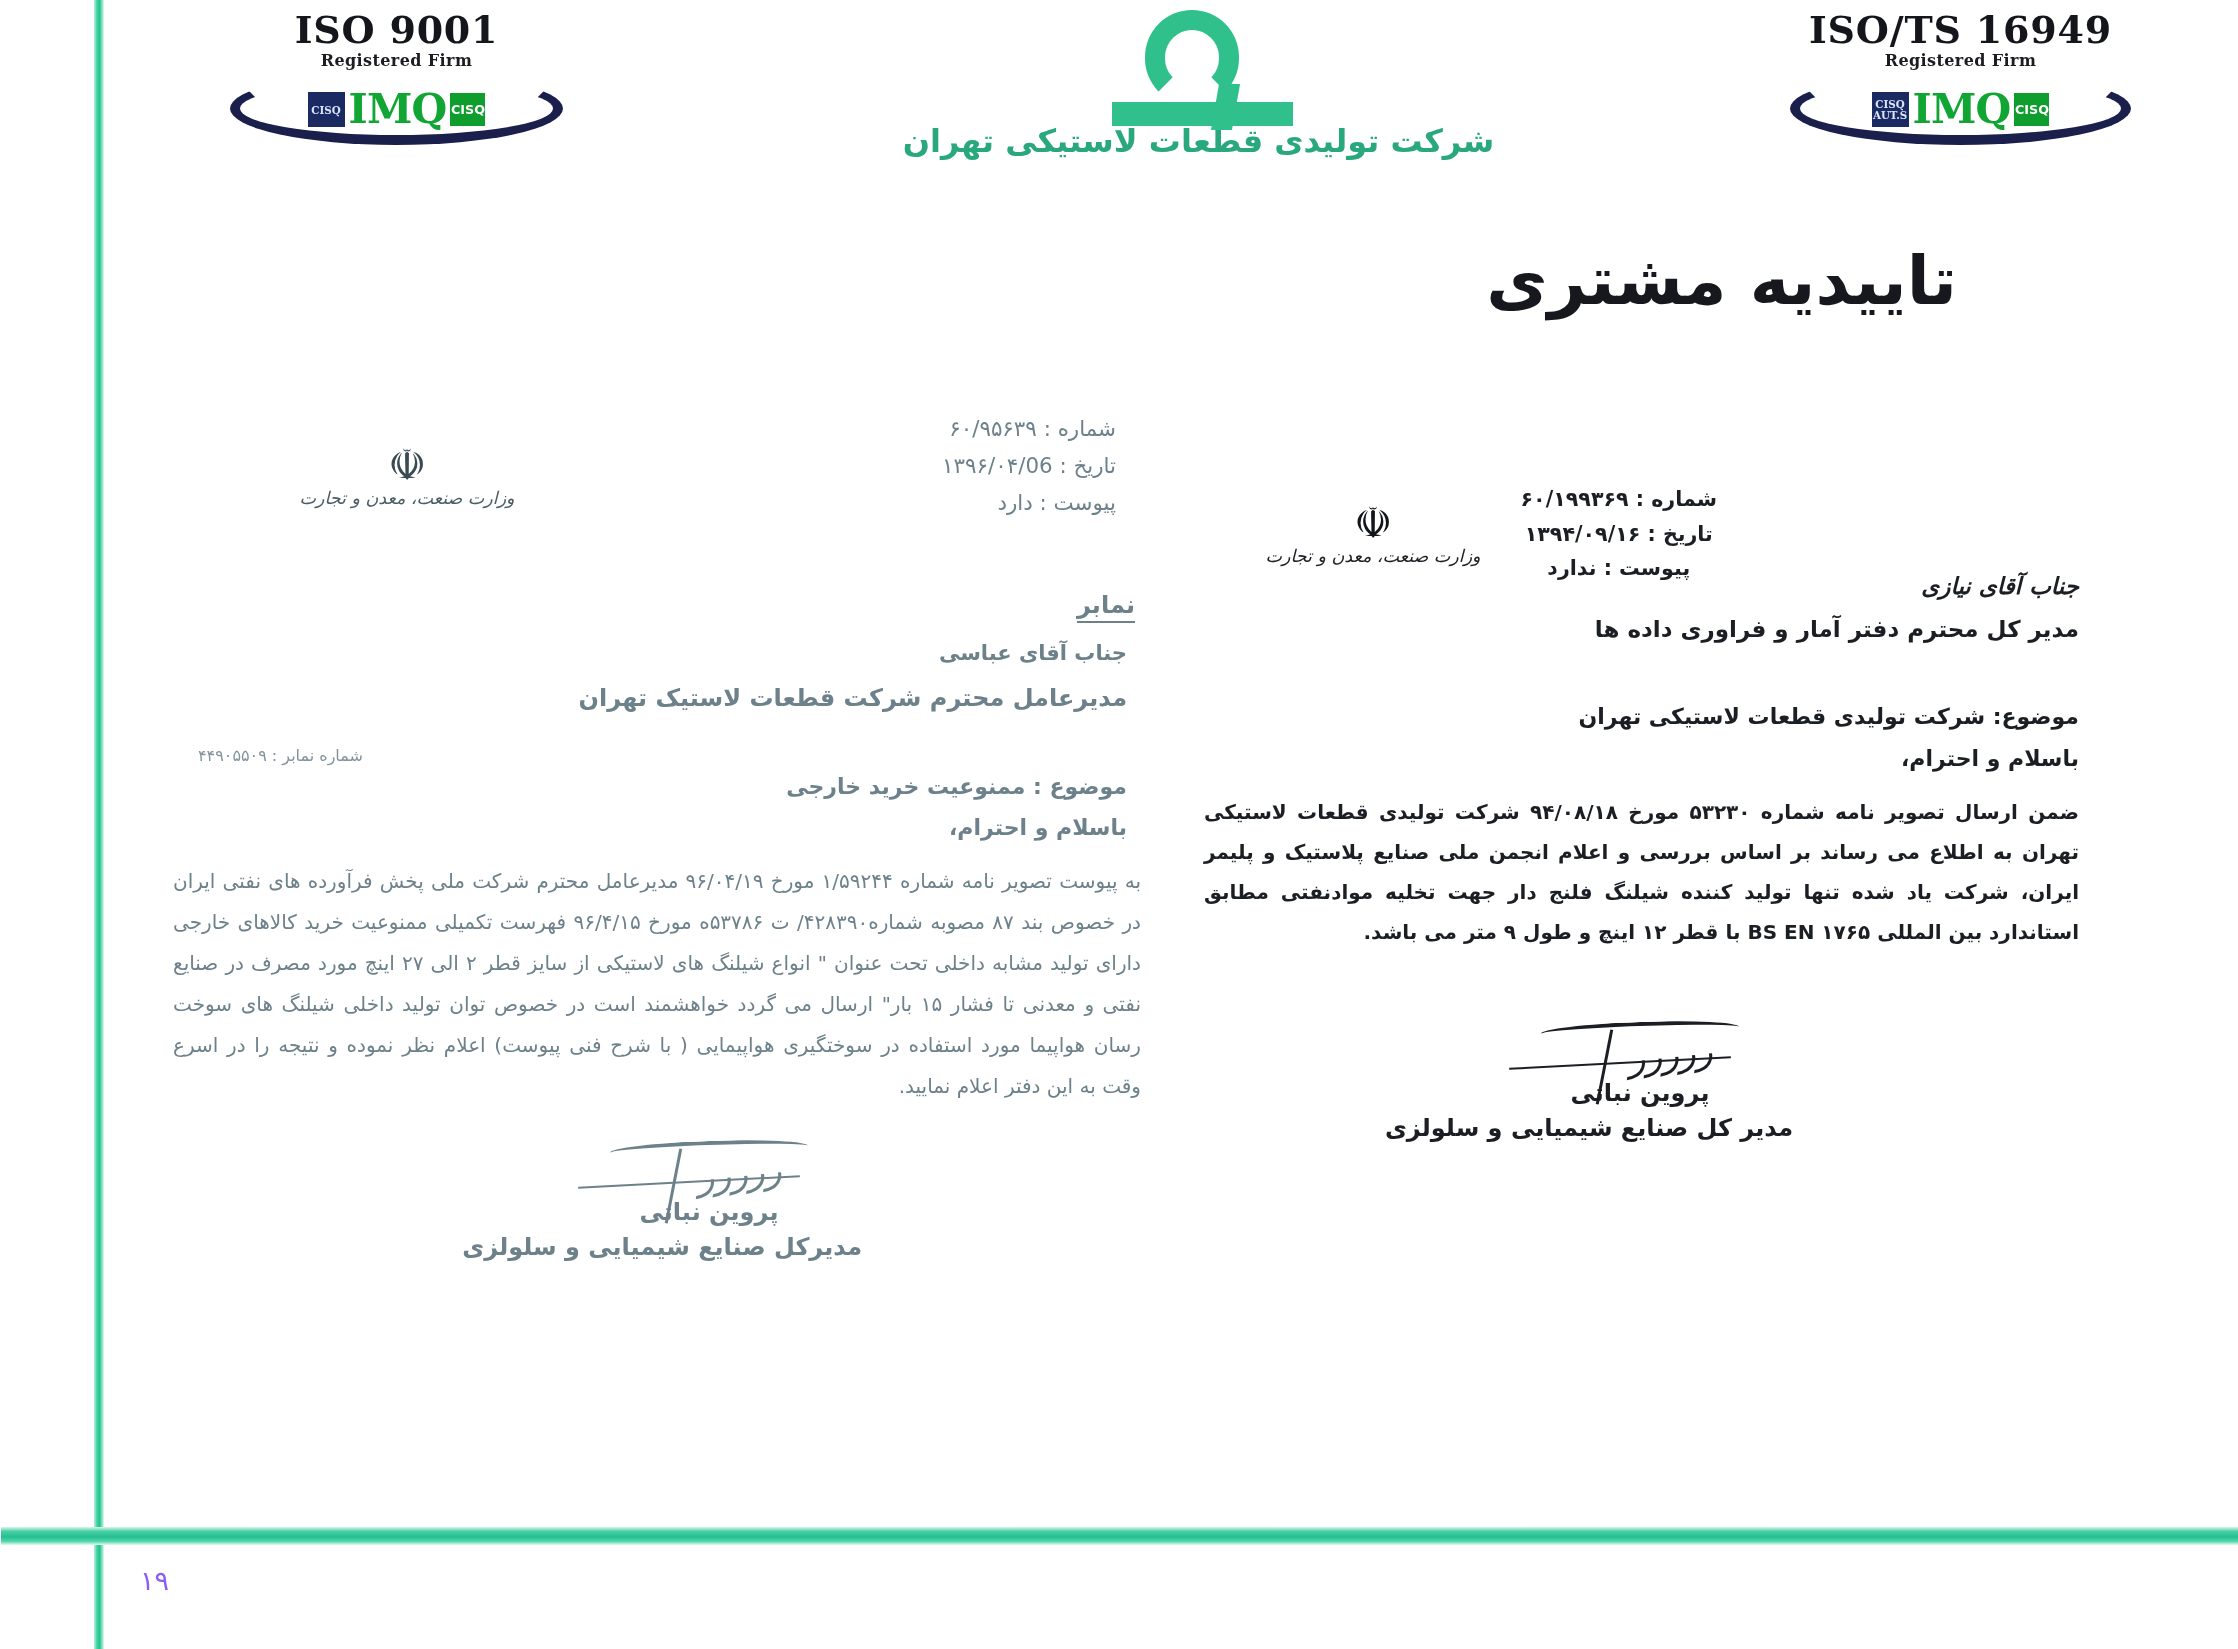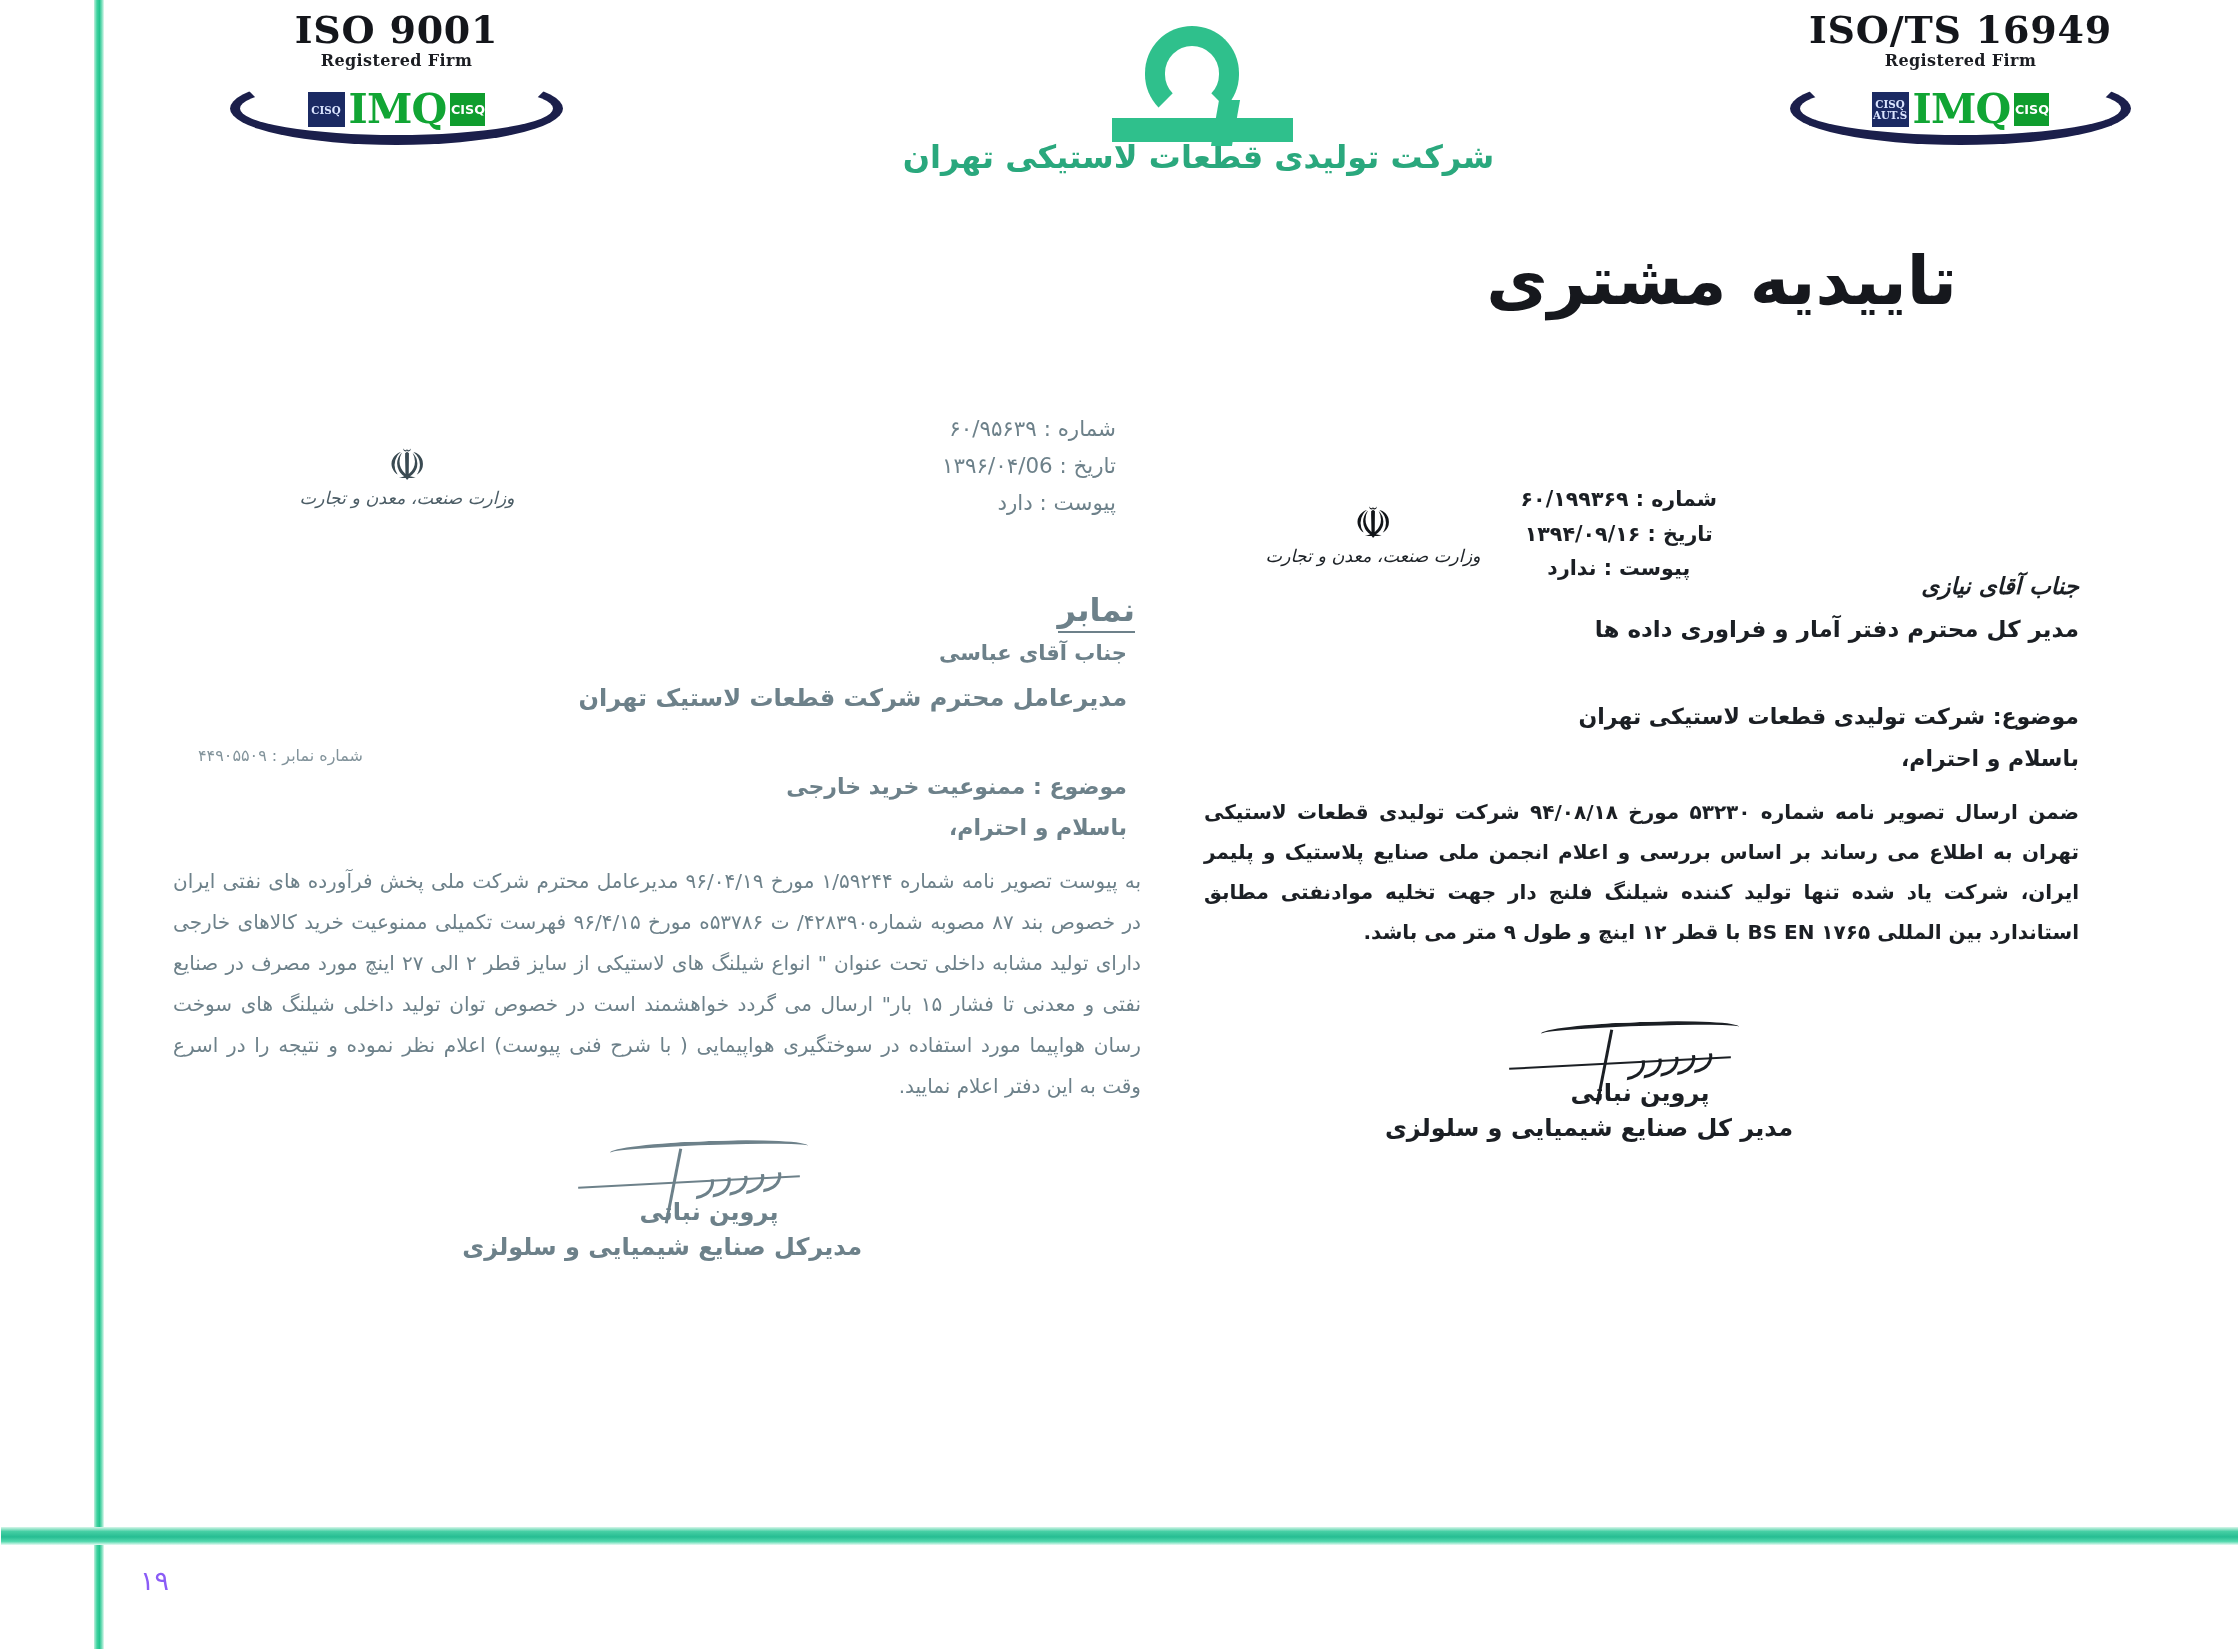--- a/index.html
+++ b/index.html
@@ -113,21 +113,21 @@
     font-weight: bold;
     display: flex; align-items: center; justify-content: center;
     flex-direction: column;
     line-height: 1.05;
   }
 
   
   .company-logo {
     position: absolute;
     left: 897px;
-    top: 24px;
+    top: 8px;
     width: 603px;
     text-align: center;
   }
   .logo-mark {
     position: relative;
     width: 206px;
     height: 119px;
     margin: 0 auto;
   }
   .logo-mark .hook {
@@ -227,21 +227,21 @@
     font-size: 17.5px;
     color: #4c5d66;
     margin-top: 3.2px;
     font-style: italic;
     letter-spacing: -0.8px;
   }
   .right-letter .emblem-caption { color: #1d2227; }
 
   .fax-label {
     position: absolute;
-    font-size: 32px;
+    font-size: 24px;
     font-weight: bold;
     border-bottom: 2.4px solid currentColor;
     padding-bottom: 1.6px;
   }
   .left-letter .fax-label { right: 38px; top: 218px; }
 
   .addressee {
     position: absolute;
     right: 46px;
     font-weight: bold;

